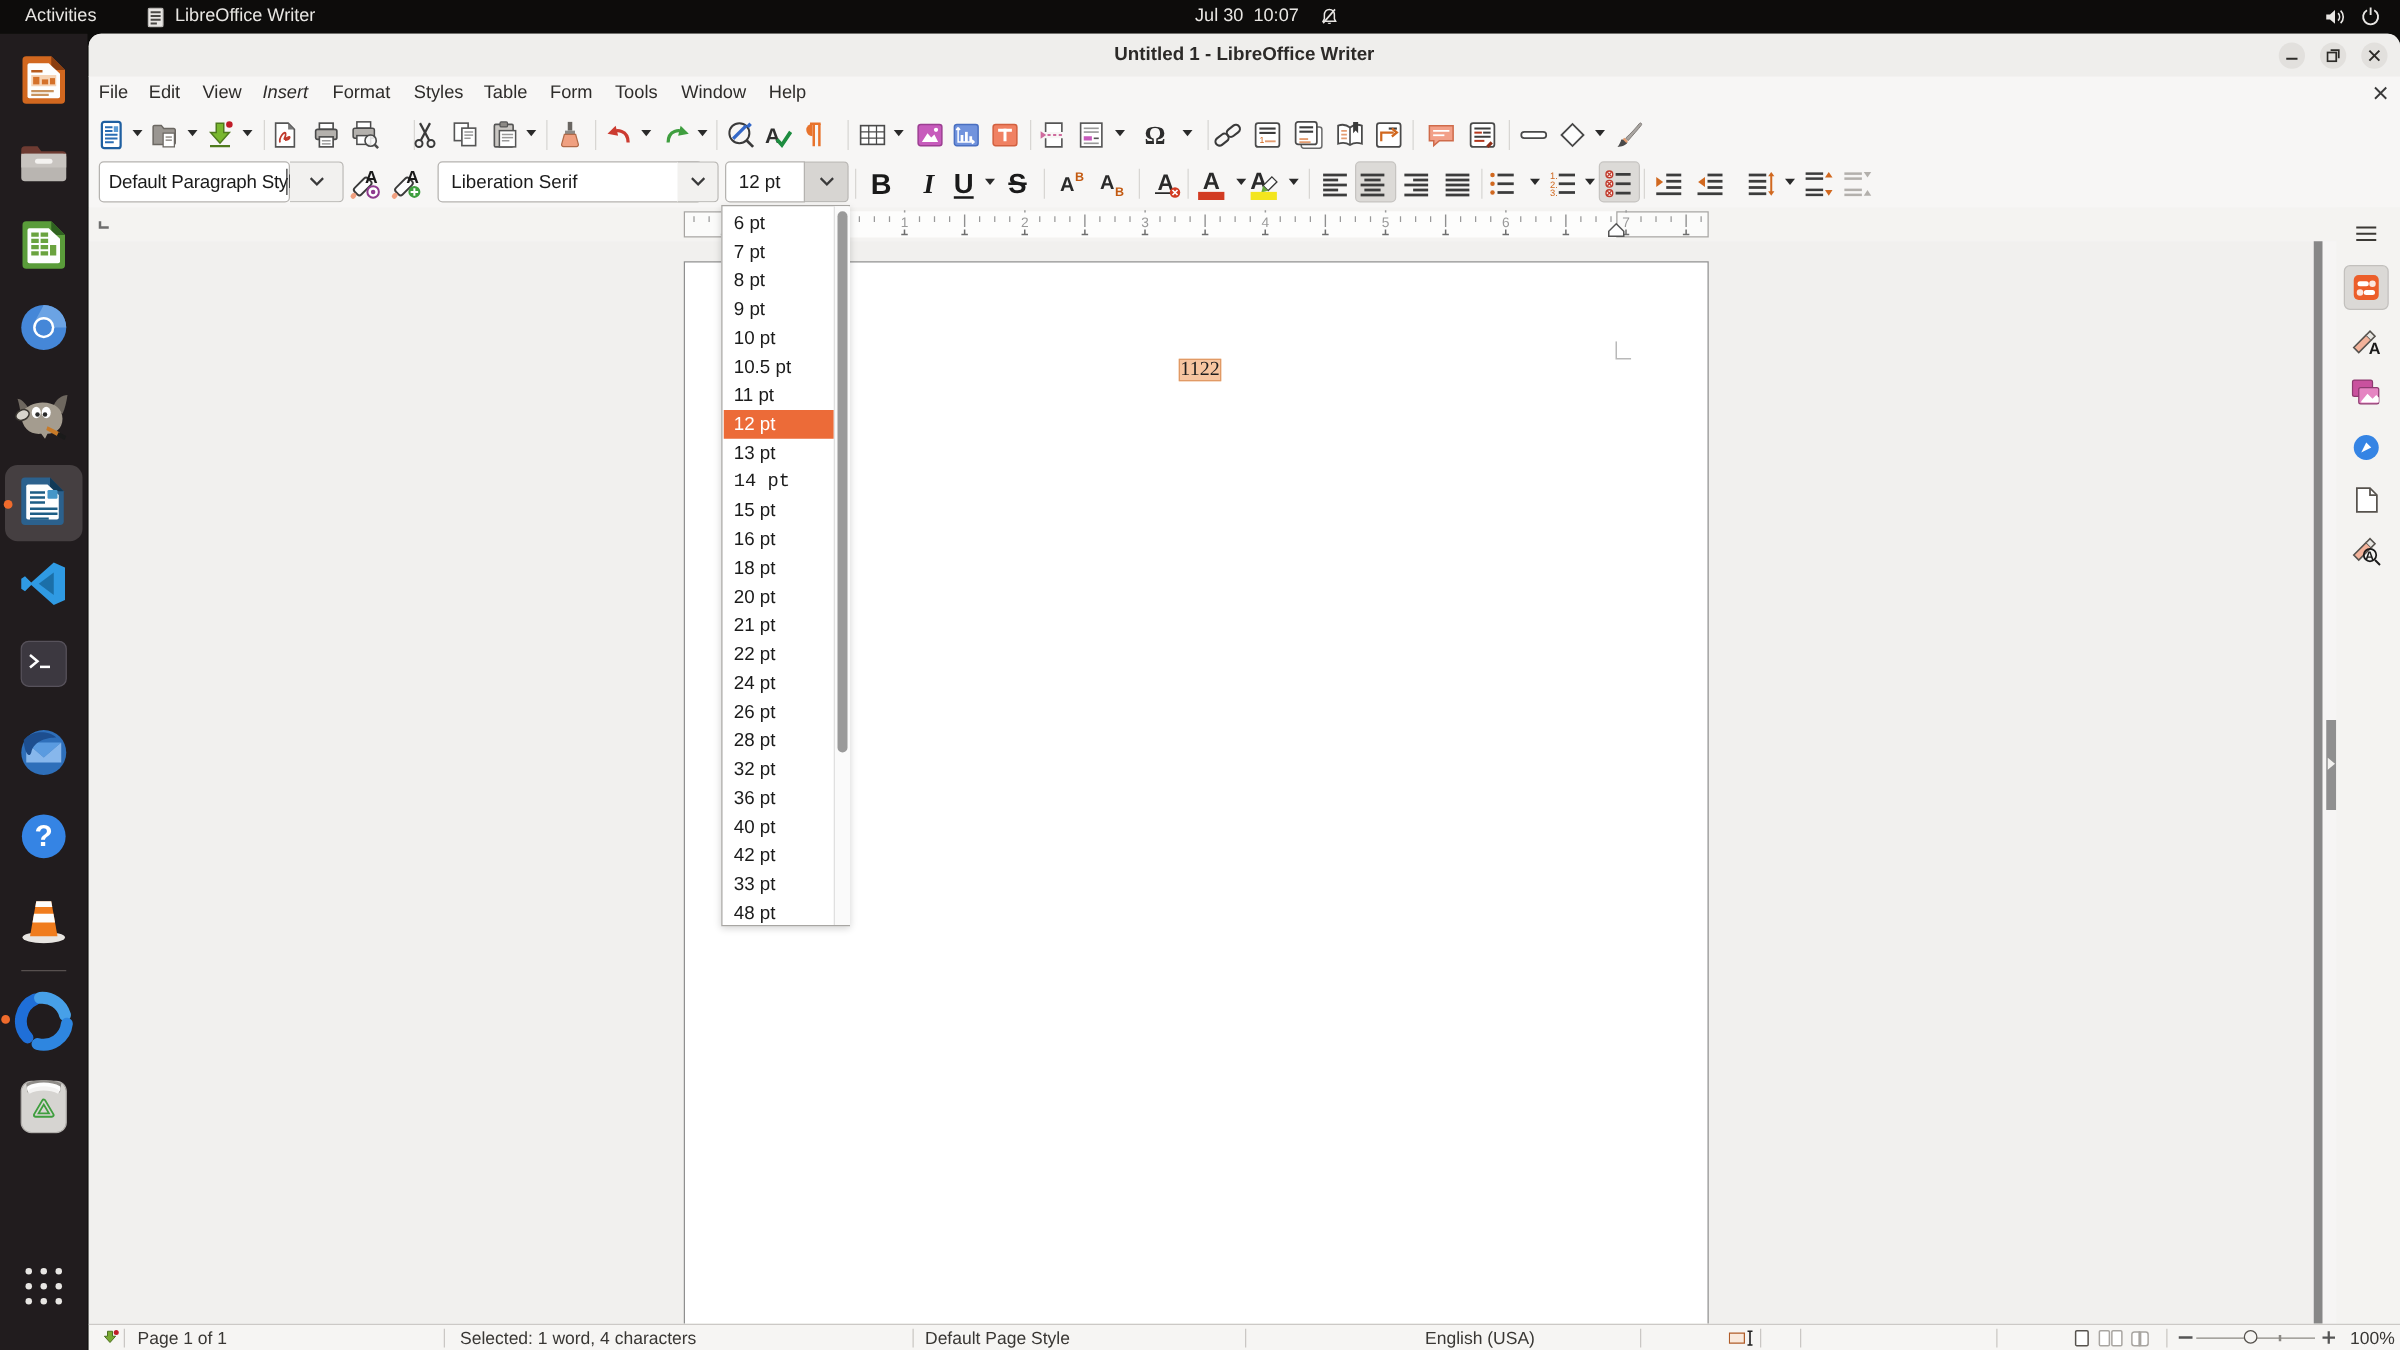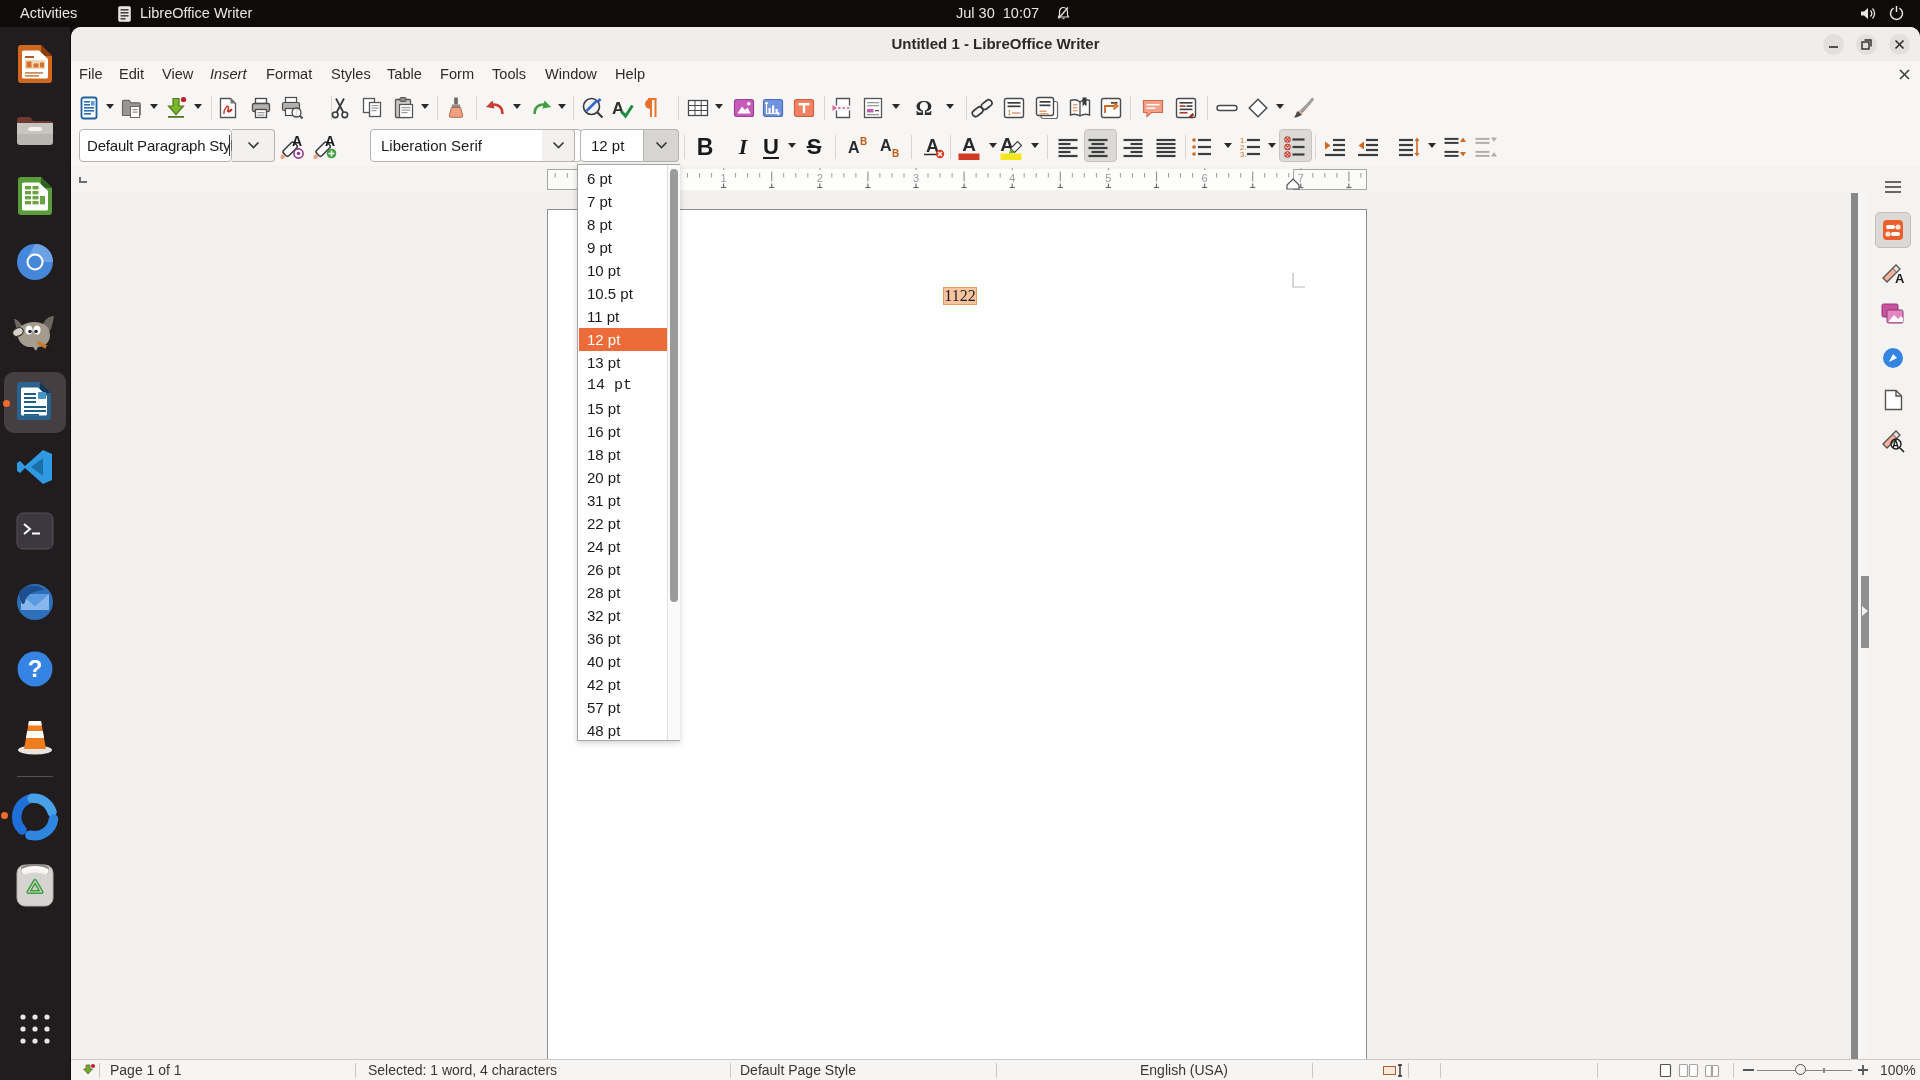--- a/index.html
+++ b/index.html
@@ -450,21 +450,21 @@
       </svg>
 <svg class="abs" style="left:241px;top:7px;" width="26" height="26" viewBox="0 0 26 26">
         <g transform="rotate(-45 11 15)">
           <rect x="3.5" y="11.5" width="15" height="7.5" rx="2.2" fill="#fdfdfd" stroke="#3a3a3a" stroke-width="1.5"></rect>
           <rect x="-2" y="13.3" width="5" height="4" rx="2" fill="#f0a080"></rect>
         </g>
         <text x="18" y="12" font-size="14" font-weight="bold" fill="#1a1a1a" text-anchor="middle" font-family="Liberation Sans">A</text>
         <circle cx="19.5" cy="19.5" r="4.8" fill="#3e9e3e"></circle>
         <path d="M19.5 16.5 V22.5 M16.5 19.5 H22.5" stroke="#fff" stroke-width="1.6"></path>
       </svg>
-<div class="combo" style="left:279px;width:212px;margin-left:20px;">
+<div class="combo" style="left:279px;width:212px;">
         <span style="position:absolute;left:10px;top:0;line-height:31px;">Liberation Serif</span>
       </div>
 <div class="combobtn" style="left:471px;width:33px;background:#f2f1ef;"></div>
 <svg class="abs" style="left:481px;top:14px;" width="13" height="9" viewBox="0 0 13 9">
         <path d="M1.5 1.5 L6.5 6.5 L11.5 1.5" fill="none" stroke="#3a3a3a" stroke-width="1.7"></path>
       </svg>
 <div class="combo" style="left:509px;width:64px;border-radius:4px 0 0 4px;">
         <span style="position:absolute;left:10px;top:0;line-height:31px;">12 pt</span>
       </div>
 <div class="combobtn" style="left:573px;width:35px;background:#d7d5d2;"></div>
@@ -836,26 +836,26 @@
   <div class="dditem" style="top:93.5px;">10 pt</div>
   <div class="dditem" style="top:116.5px;">10.5 pt</div>
   <div class="dditem" style="top:139.5px;">11 pt</div>
   <div class="dditem ddsel" style="top:162.5px;">12 pt</div>
   <div class="dditem" style="top:185.5px;">13 pt</div>
   <div class="dditem" style="top:208.5px;font-family:Liberation Mono, monospace;">14 pt</div>
   <div class="dditem" style="top:231.5px;">15 pt</div>
   <div class="dditem" style="top:254.5px;">16 pt</div>
   <div class="dditem" style="top:277.5px;">18 pt</div>
   <div class="dditem" style="top:300.5px;">20 pt</div>
-  <div class="dditem" style="top:323.5px;">31 pt</div>
+  <div class="dditem" style="top:323.5px;">21 pt</div>
   <div class="dditem" style="top:346.5px;">22 pt</div>
   <div class="dditem" style="top:369.5px;">24 pt</div>
   <div class="dditem" style="top:392.5px;">26 pt</div>
   <div class="dditem" style="top:415.5px;">28 pt</div>
   <div class="dditem" style="top:438.5px;">32 pt</div>
   <div class="dditem" style="top:461.5px;">36 pt</div>
   <div class="dditem" style="top:484.5px;">40 pt</div>
   <div class="dditem" style="top:507.5px;">42 pt</div>
-  <div class="dditem" style="top:530.5px;">57 pt</div>
+  <div class="dditem" style="top:530.5px;">33 pt</div>
   <div class="dditem" style="top:553.5px;">48 pt</div>
   <div class="abs" style="left:89px;top:0px;width:13px;height:575px;background:#fafafa;border-left:1px solid #e0e0e0;box-sizing:border-box;"></div>
   <div class="abs" style="left:92px;top:4px;width:8px;height:433px;background:#9a9a9a;border-radius:4px;"></div>
 </div>
 
 </body></html>

